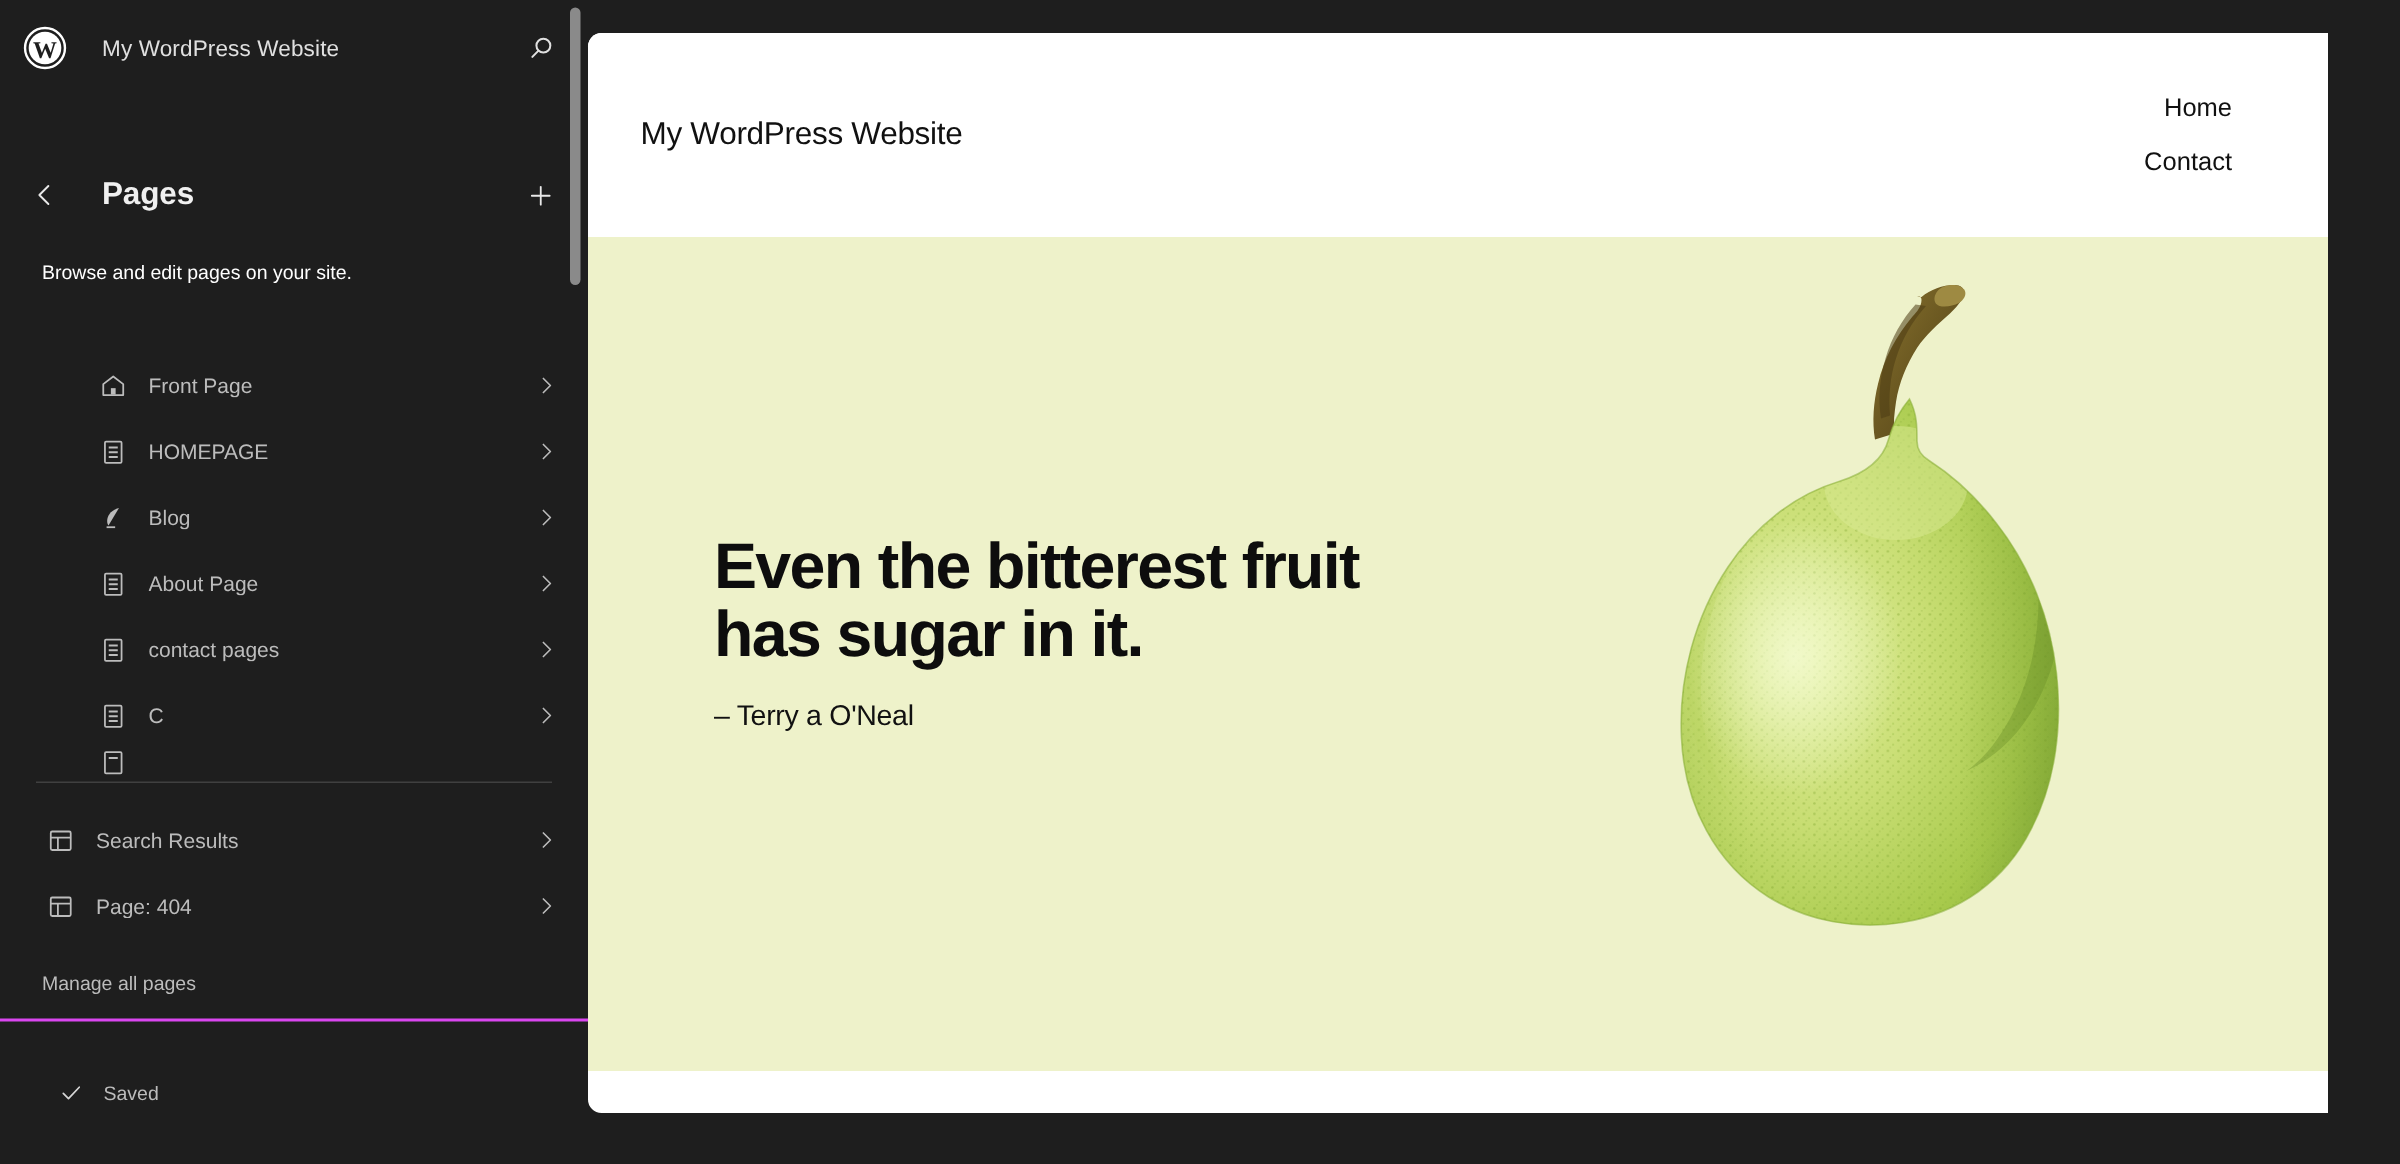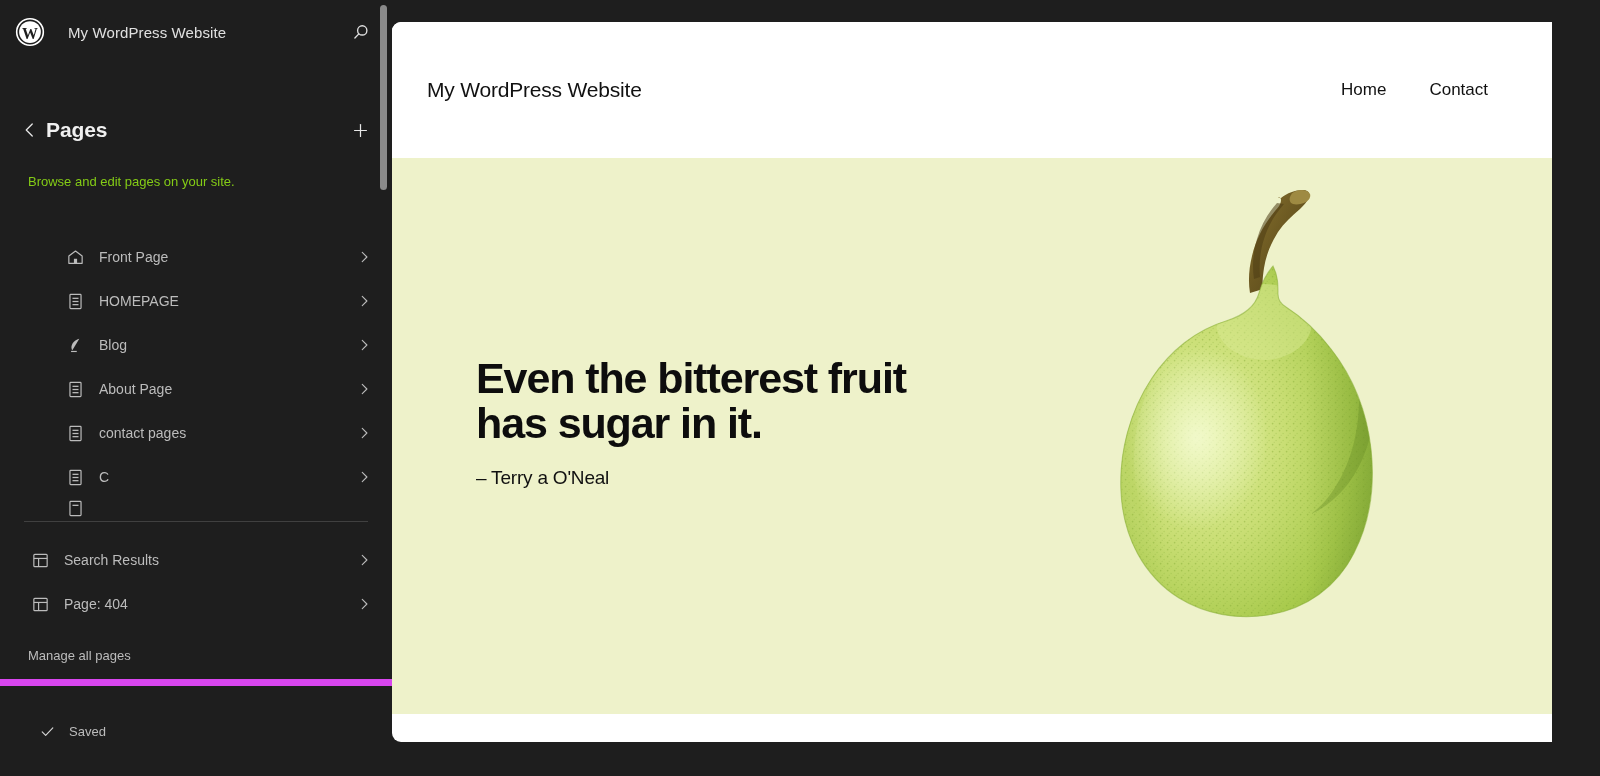--- a/index.html
+++ b/index.html
@@ -58,23 +58,24 @@
   .back-btn {
     width: 32px; height: 32px; flex: 0 0 32px;
     display: flex; align-items: center; justify-content: center;
   }
   .panel-title {
     flex: 1 1 auto;
     color: #f0f0f0;
     font-size: 21px;
     font-weight: 700;
     letter-spacing: -.1px;
+    margin-left: 22px;
   }
   .panel-desc {
-    color: #84cc16;
+    color: #ffffff;
     font-size: 13px;
     padding: 0 24px 0 28px;
     margin-top: 19px;
     line-height: 1.4;
   }
 
   
   .nav-list { margin-top: 44px; padding-left: 35px; }
   .nav-item {
     display: flex; align-items: center;
@@ -127,21 +128,21 @@
     padding: 0 24px 0 28px;
     margin-top: 22px;
     display: inline-block;
   }
 
   
   .sidebar-footer {
     position: absolute;
     left: 0; right: 0; bottom: 0;
     height: 97px;
-    border-top: 7px solid #d946ef;
+    border-top: 2px solid #d946ef;
     display: flex; align-items: center;
     padding-left: 36px;
   }
   .saved-row { display: flex; align-items: center; color: #bcbcbc; font-size: 13px; }
   .saved-check { width: 22px; height: 22px; display:flex; align-items:center; justify-content:center; margin-right: 11px; }
 
   
   .sb-scrollbar {
     position: absolute;
     top: 5px; left: 380px;
@@ -170,21 +171,21 @@
     background: #ffffff;
     display: flex; align-items: center;
     padding: 0 64px 0 35px;
   }
   .site-header .brand {
     font-size: 21px;
     color: #111111;
     letter-spacing: -.2px;
     flex: 1 1 auto;
   }
-  .site-nav { display: flex; align-items: flex-end; gap: 43px; }
+  .site-nav { display: flex; align-items: flex-end; gap: 16px; flex-direction: column; }
   .site-nav a {
     font-size: 17px;
     color: #111111;
     text-decoration: none;
     white-space: nowrap;
   }
 
   .hero {
     position: relative;
     height: 556px;

